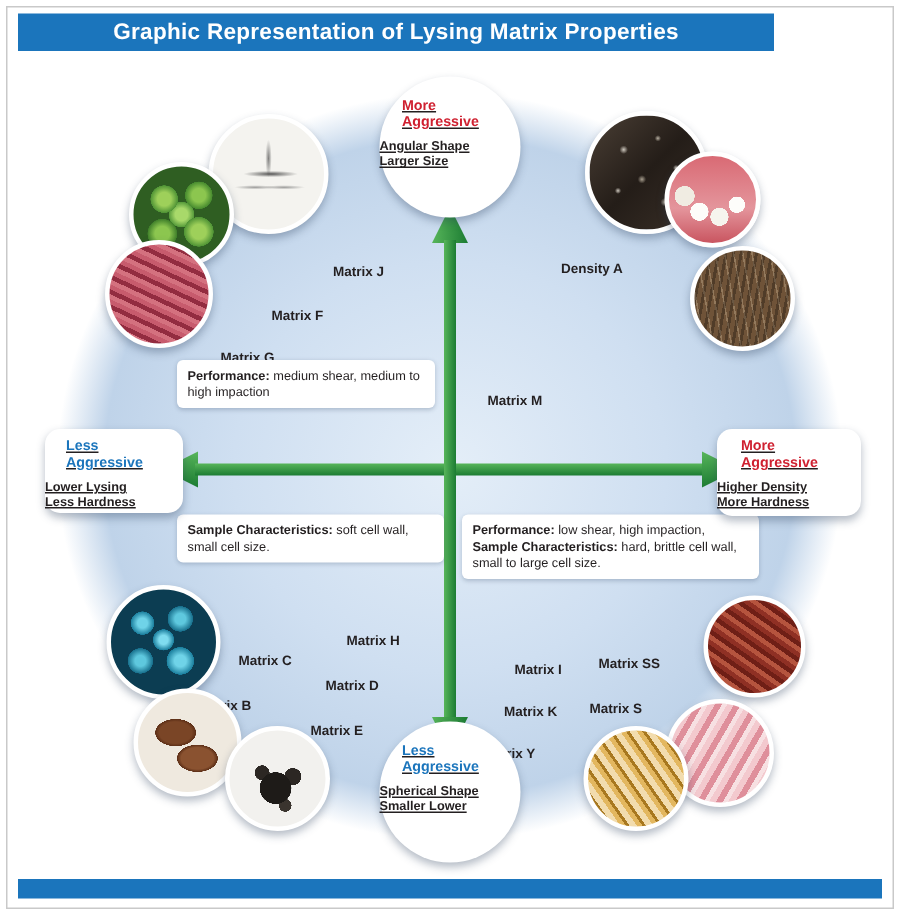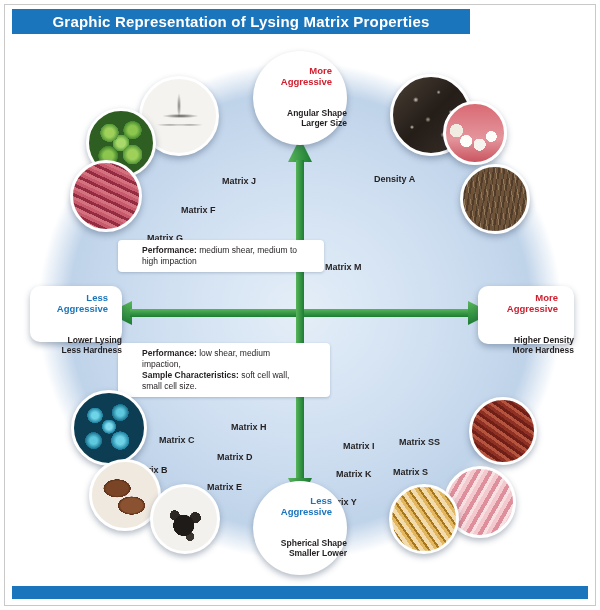--- a/index.html
+++ b/index.html
@@ -1,45 +1,45 @@
 <!DOCTYPE html>
 <html><head>
 <meta charset="utf-8">
 <style>
   html,body{margin:0;padding:0;background:#fff;}
   #stage{position:relative;width:600px;height:610px;background:#fff;overflow:hidden;
          font-family:"Liberation Sans",sans-serif;color:#231f20;}
   .frame{position:absolute;inset:4px;border:1px solid #c9c9c9;background:#fff;}
-  .titlebar{position:absolute;left:12px;top:9px;width:458px;height:25px;background:#1b75bc;
+  .titlebar{position:absolute;left:12px;top:9px;width:504px;height:25px;background:#1b75bc;
             display:flex;align-items:center;justify-content:center;}
   .titlebar span{color:#fff;font-weight:700;font-size:15px;letter-spacing:.2px;}
   .footerbar{position:absolute;left:12px;top:586px;width:576px;height:13px;background:#1b75bc;}
   .ellipse{position:absolute;left:38px;top:62px;width:524px;height:498px;border-radius:50%;
            background:radial-gradient(closest-side,#e4eef8 0%,#cfdff1 55%,#bfd3e9 88%,rgba(191,211,233,0) 100%);}
   svg.axes{position:absolute;left:0;top:0;z-index:2;}
   
-  .node{position:absolute;background:#fff;text-align:right;z-index:4;
-        box-shadow:0 3px 6px rgba(40,60,90,.35);}
+  .node{position:absolute;background:#fff;text-align:left;z-index:4;
+        box-shadow:0 3px 6px rgba(40,60,90,.35);text-decoration:underline;}
   .circle-node{border-radius:50%;width:94px;height:94px;}
   .circle-top{left:253px;top:51px;padding-top:0;}
   .circle-bottom{left:253px;top:481px;}
   .side-box{border-radius:10px;}
   .box-left{left:30px;top:286px;width:92px;height:56px;}
   .box-right{left:478px;top:286px;width:96px;height:58px;}
   .aggr{font-weight:700;font-size:9.5px;line-height:1.15;width:64px;margin:0 auto;}
   .aggr.red{color:#cf2030;}
   .aggr.blue{color:#1b75bc;}
   .circle-node .aggr{padding-top:15px;}
   .side-box .aggr{padding-top:7px;}
   .desc{font-weight:700;font-size:8.5px;line-height:1.25;color:#231f20;}
-  .descwrap{margin-top:20px;}
+  .descwrap{margin-top:4px;}
   
   .mx{position:absolute;font-weight:700;font-size:9px;color:#231f20;z-index:3;white-space:nowrap;margin-top:24px;}
   
-  .infobox{position:absolute;background:#fff;border-radius:4px;padding:5px 24px;z-index:3;
+  .infobox{position:absolute;background:#fff;border-radius:4px;padding:5px 7px;z-index:3;
            font-size:8.5px;line-height:1.3;box-shadow:0 1px 3px rgba(40,60,90,.25);}
   .infobox b{font-weight:700;}
   
   .photo{position:absolute;border-radius:50%;border:3px solid #fff;z-index:3;
          box-shadow:0 3px 6px rgba(40,60,90,.35);}
   .ph-mosquito{background:
     radial-gradient(ellipse 26px 3px at 52% 50%,rgba(60,60,60,.85),transparent 70%),
     radial-gradient(ellipse 3px 18px at 50% 36%,rgba(80,80,80,.7),transparent 70%),
     radial-gradient(ellipse 20px 2px at 38% 62%,rgba(100,100,100,.6),transparent 70%),
     radial-gradient(ellipse 20px 2px at 64% 62%,rgba(100,100,100,.6),transparent 70%),
@@ -184,24 +184,27 @@
   <span class="mx" style="left:336px;top:445px">Matrix K</span>
   <span class="mx" style="left:393px;top:443px">Matrix S</span>
   <span class="mx" style="left:322px;top:473px">Matrix Y</span>
 
   <div class="infobox" style="left:118px;top:240px;width:158px">
     <div><b>Performance:</b><span> medium shear, medium to high impaction</span></div>
   </div>
 
 
   <div class="infobox" style="left:118px;top:343px;width:164px">
-    <div><b>Performance:</b><span> low shear, medium impaction,</span></div>
     <div><b>Sample Characteristics:</b><span> soft cell wall, small cell size.</span></div>
   </div>
 
+  <div class="infobox" style="left:308px;top:343px;width:184px">
+    <div><b>Performance:</b><span> low shear, high impaction,</span></div>
+    <div><b>Sample Characteristics:</b><span> hard, brittle cell wall, small to large cell size.</span></div>
+  </div>
 
   <div class="photo ph-mosquito" style="left:139px;top:76px;width:74px;height:74px"></div>
   <div class="photo ph-pollen" style="left:86px;top:108px;width:64px;height:64px"></div>
   <div class="photo ph-coral" style="left:70px;top:160px;width:66px;height:66px"></div>
   <div class="photo ph-darkseeds" style="left:390px;top:74px;width:76px;height:76px"></div>
   <div class="photo ph-teeth" style="left:443px;top:101px;width:58px;height:58px"></div>
   <div class="photo ph-fiber" style="left:460px;top:164px;width:64px;height:64px"></div>
   <div class="photo ph-bluecells" style="left:71px;top:390px;width:70px;height:70px"></div>
   <div class="photo ph-kidney" style="left:89px;top:459px;width:66px;height:66px"></div>
   <div class="photo ph-blackseeds" style="left:150px;top:484px;width:64px;height:64px"></div>

